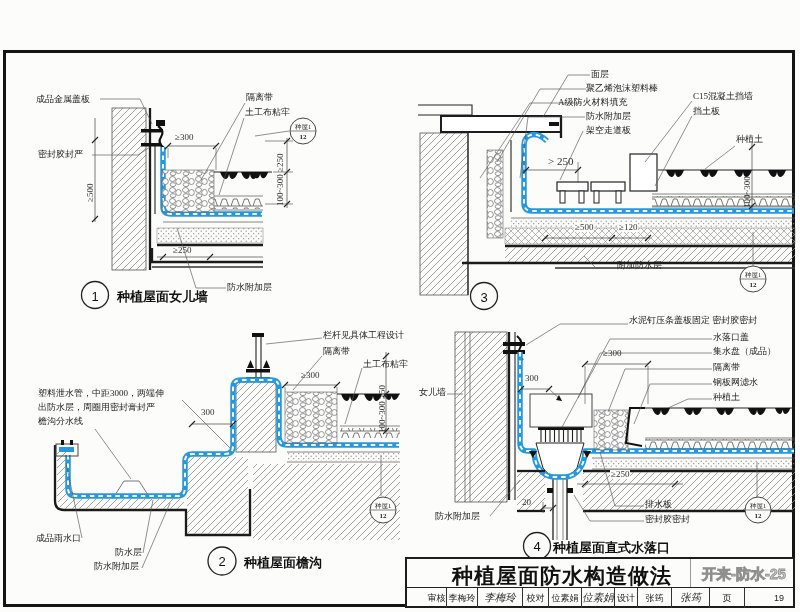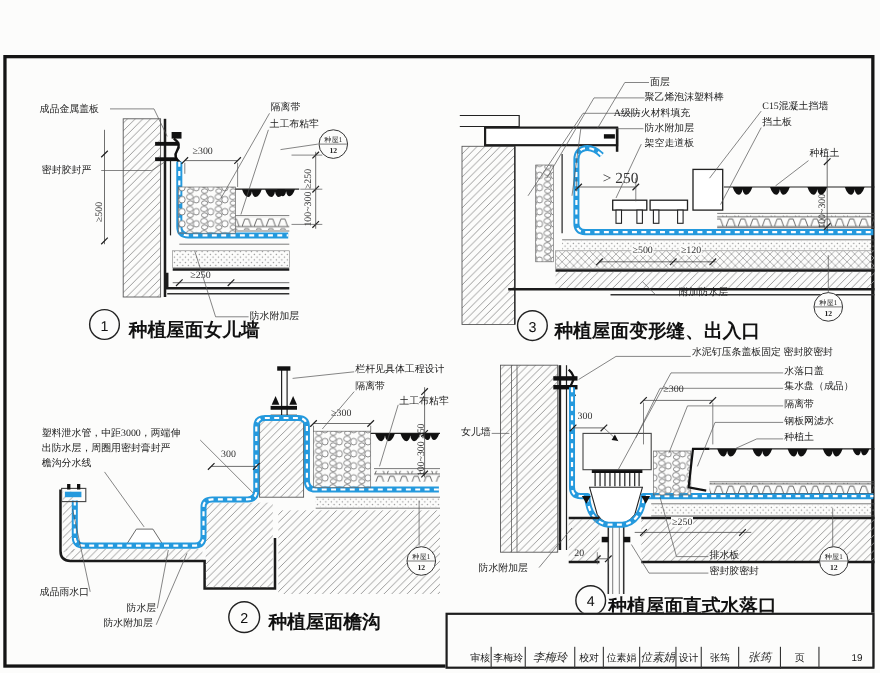--- a/index.html
+++ b/index.html
@@ -5,21 +5,21 @@
   html,body{margin:0;padding:0;background:#e8e8e8;}
   #sheet{position:relative;width:800px;height:612px;background:#fcfcfb;overflow:hidden;
          font-family:"Liberation Sans","DejaVu Sans",sans-serif;}
   svg{position:absolute;left:0;top:0;}
   .lbl{position:absolute;font-family:"Liberation Serif","DejaVu Serif",serif;
        font-size:9px;line-height:1;color:#222;white-space:nowrap;}
   .dim{position:absolute;font-family:"Liberation Serif","DejaVu Serif",serif;
        font-size:9px;line-height:1;color:#333;white-space:nowrap;}
   .chip{background:#fcfcfb;padding:0 1px;}
   .rot{transform:rotate(-90deg);transform-origin:0 0;}
-  .cap{position:absolute;font-weight:bold;font-size:17px;color:#111;white-space:nowrap;}
+  .cap{position:absolute;font-weight:bold;font-size:13px;color:#111;white-space:nowrap;}
   .capnum{position:absolute;font-size:13px;color:#111;text-align:center;width:14px;}
   .ref{position:absolute;width:26px;text-align:center;font-size:6.5px;color:#222;
        font-family:"Liberation Serif","DejaVu Serif",serif;}
   .ref.b{font-size:7px;font-weight:bold;}
   
   #tblock{position:absolute;left:405px;top:557px;width:390px;height:51px;
           border:2px solid #1d1d1d;box-sizing:border-box;background:#fcfcfb;}
   #trow{position:absolute;left:0;top:0;width:100%;height:29px;border-bottom:1.2px solid #222;box-sizing:border-box;}
   #ttitle{position:absolute;left:40px;top:3px;width:230px;text-align:center;
           font-weight:bold;font-size:21px;letter-spacing:1px;color:#111;}
@@ -348,28 +348,27 @@
 
 <span class="lbl" style="left:591px;top:70px">面层</span>
 <span class="lbl" style="left:586px;top:84px">聚乙烯泡沫塑料棒</span>
 <span class="lbl" style="left:558px;top:98px">A级防火材料填充</span>
 <span class="lbl" style="left:586px;top:112px">防水附加层</span>
 <span class="lbl" style="left:586px;top:126px">架空走道板</span>
 <span class="lbl" style="left:693px;top:92px">C15混凝土挡墙</span>
 <span class="lbl" style="left:693px;top:107px">挡土板</span>
 <span class="lbl" style="left:736px;top:135px">种植土</span>
 <span class="lbl" style="left:617px;top:261px">附加防水层</span>
-<span class="dim" style="left:548px;top:156px;font-size:14px">&gt; 250</span>
+<span class="dim" style="left:548px;top:156px;font-size:11px">&gt; 250</span>
 <span class="dim chip" style="left:574px;top:223px">≥500</span>
 <span class="dim chip" style="left:618px;top:223px">≥120</span>
 <span class="dim rot" style="left:743px;top:208px">100~300</span>
 <span class="ref" style="left:740px;top:271px">种屋1</span>
 <span class="ref b" style="left:740px;top:281px">12</span>
 <span class="capnum" style="left:477px;top:290px">3</span>
-<span class="cap" style="left:504px;top:289px">种植屋面变形缝、出入口</span>
 
 <span class="lbl" style="left:323px;top:331px">栏杆见具体工程设计</span>
 <span class="lbl" style="left:323px;top:347px">隔离带</span>
 <span class="lbl" style="left:363px;top:360px">土工布粘牢</span>
 <span class="lbl" style="left:38px;top:389px">塑料泄水管，中距3000，两端伸</span>
 <span class="lbl" style="left:38px;top:403px">出防水层，周圈用密封膏封严</span>
 <span class="lbl" style="left:38px;top:417px">檐沟分水线</span>
 <span class="lbl" style="left:36px;top:534px">成品雨水口</span>
 <span class="lbl" style="left:115px;top:548px">防水层</span>
 <span class="lbl" style="left:94px;top:562px">防水附加层</span>
@@ -394,20 +393,25 @@
 <span class="dim" style="left:525px;top:374px">300</span>
 <span class="dim" style="left:603px;top:349px">≥300</span>
 <span class="dim chip" style="left:610px;top:470px">≥250</span>
 <span class="dim" style="left:522px;top:498px">20</span>
 <span class="ref" style="left:745px;top:502px">种屋1</span>
 <span class="ref b" style="left:745px;top:512px">12</span>
 <span class="capnum" style="left:530px;top:539px">4</span>
 <span class="cap" style="left:553px;top:539px">种植屋面直式水落口</span>
 
 <div id="tblock">
+  <div id="trow">
+    <div id="ttitle">种植屋面防水构造做法</div>
+    <div id="tdividér"></div>
+    <div id="tnum">开来-防水-25</div>
+  </div>
   <div id="brow">
     <div class="bc" style="width:20px">审核</div>
     <div class="bc" style="width:31px">李梅玲</div>
     <div class="bc sig" style="width:45px">李梅玲</div>
     <div class="bc" style="width:26px">校对</div>
     <div class="bc" style="width:33px">位素娟</div>
     <div class="bc sig" style="width:33px">位素娟</div>
     <div class="bc" style="width:23px">设计</div>
     <div class="bc" style="width:34px">张筠</div>
     <div class="bc sig" style="width:38px">张筠</div>

